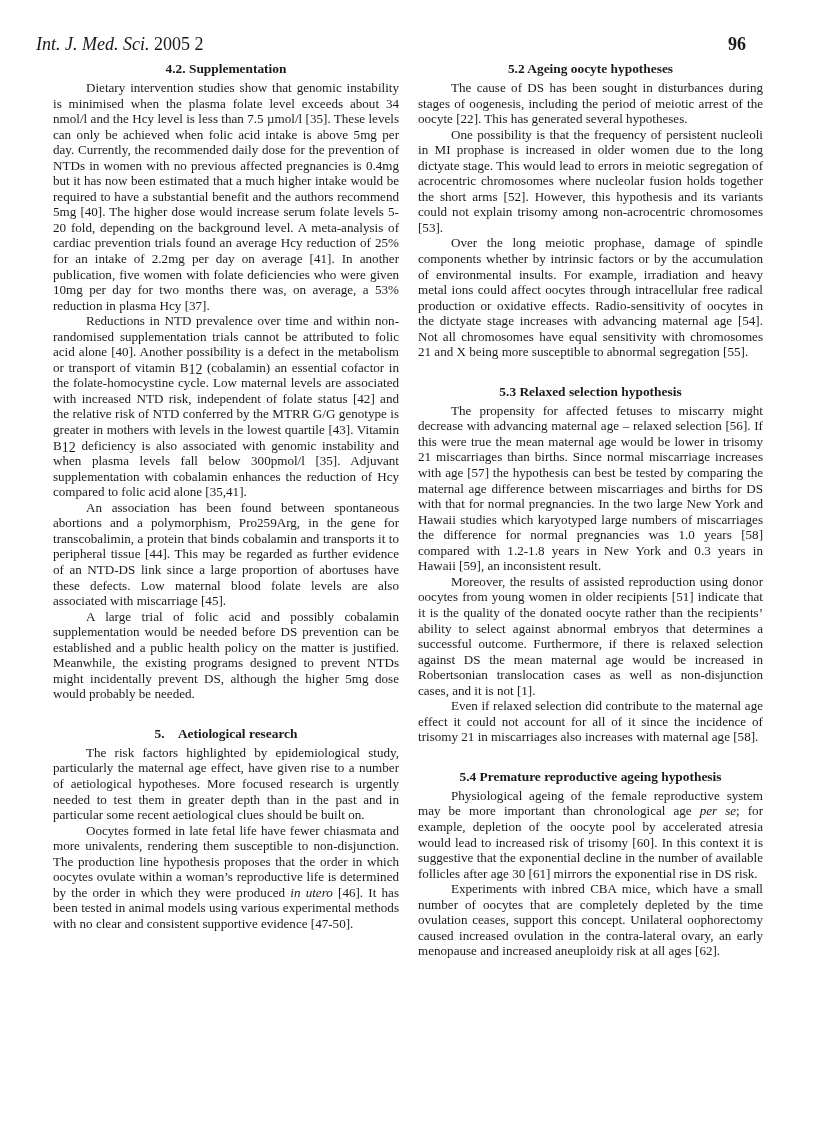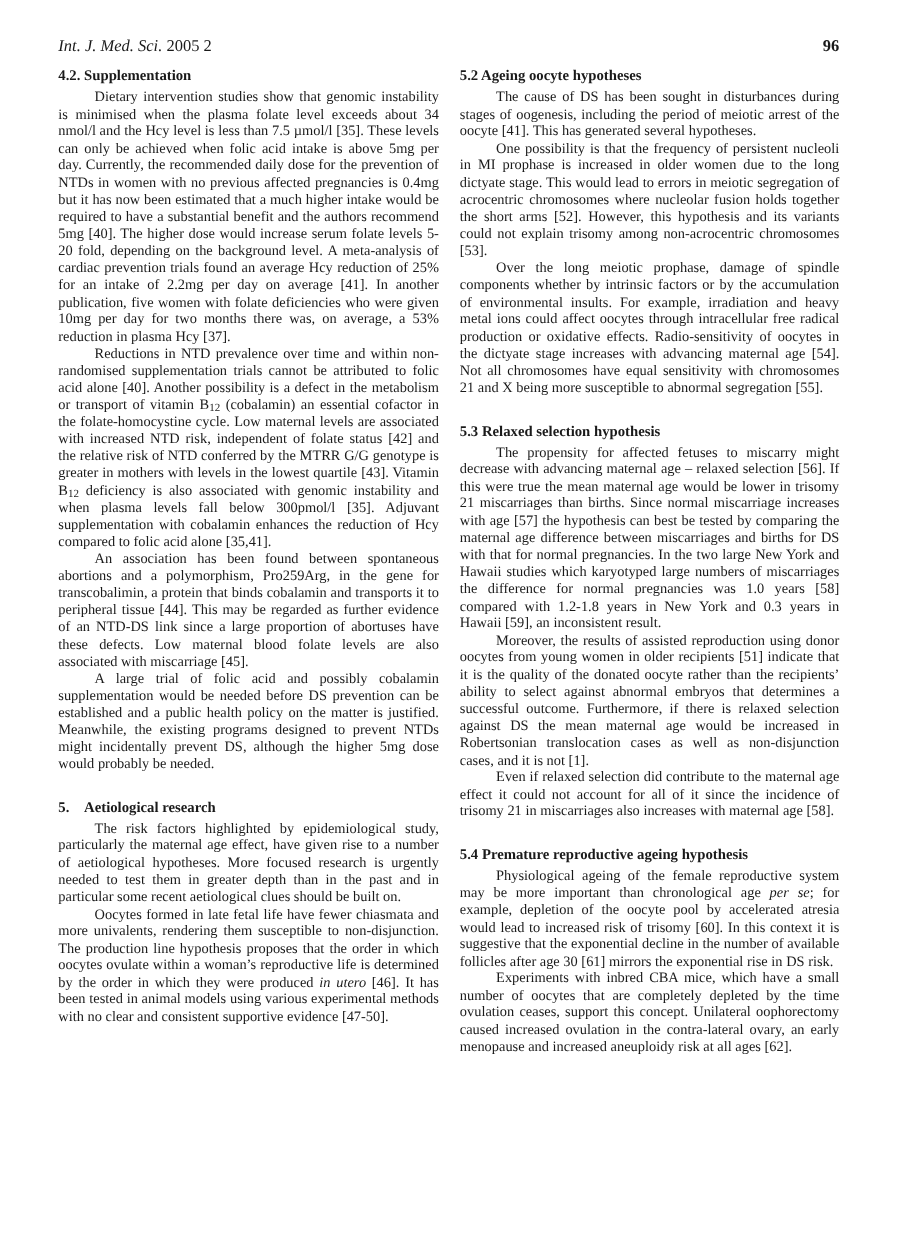--- a/index.html
+++ b/index.html
@@ -1,30 +1,30 @@
 <!DOCTYPE html>
 <html><head>
 <meta charset="utf-8">
 <style>
   html, body { margin: 0; padding: 0; background: #ffffff; }
   body { width: 816px; height: 1123px; position: relative; overflow: hidden;
          font-family: "Liberation Serif", "DejaVu Serif", serif; color: #1a1a1a; }
-  .running-head { position: absolute; top: 34px; left: 53px; width: 710px; height: 18px;
-                  font-size: 15px; }
+  .running-head { position: absolute; top: 34px; left: 36px; width: 710px; height: 18px;
+                  font-size: 18px; }
   .running-head .journal { position: absolute; left: 0; top: 0; font-style: italic; }
   .running-head .journal .year { font-style: normal; }
   .running-head .page-num { position: absolute; right: 0; top: 0; font-weight: bold; }
   .col { position: absolute; top: 61px; font-size: 13.1px; line-height: 15.55px; }
   .col-left { left: 53px; width: 346px; }
   .col-right { left: 418px; width: 345px; }
   h3 { font-size: 13.4px; font-weight: bold; margin: 0 0 3px 0; line-height: 16px;
-       font-family: "Liberation Serif", serif; }
+       font-family: "Liberation Serif", serif; text-align: center; }
   h3.gap { margin-top: 24px; }
   p { margin: 0; text-align: justify; text-indent: 33px; hyphens: none; }
-  .sub { font-size: 10px; vertical-align: -2px; line-height: 0; }
+  .sub { font-size: 14px; vertical-align: -2px; line-height: 0; }
   i { font-style: italic; font-family: Liberation Serif, serif; }
 </style>
 </head>
 <body>
 
 <div class="running-head">
   <span class="journal"><span>Int. J. Med. Sci.</span><span class="year"> 2005 2</span></span>
   <span class="page-num">96</span>
 </div>
 
@@ -41,21 +41,21 @@
     <p>The risk factors highlighted by epidemiological study, particularly the maternal age effect, have given rise to a number of aetiological hypotheses. More focused research is urgently needed to test them in greater depth than in the past and in particular some recent aetiological clues should be built on.</p>
   </section>
   <section>
     <p><span>Oocytes formed in late fetal life have fewer chiasmata and more univalents, rendering them susceptible to non-disjunction. The production line hypothesis proposes that the order in which oocytes ovulate within a woman’s reproductive life is determined by the order in which they were produced </span><i>in utero</i><span> [46]. It has been tested in animal models using various experimental methods with no clear and consistent supportive evidence [47-50].</span></p>
   </section>
 </div>
 
 <div class="col col-right">
   <section>
     <h3>5.2  Ageing oocyte hypotheses</h3>
-    <p>The cause of DS has been sought in disturbances during stages of oogenesis, including the period of meiotic arrest of the oocyte [41]. This has generated several hypotheses.</p>
+    <p>The cause of DS has been sought in disturbances during stages of oogenesis, including the period of meiotic arrest of the oocyte [22]. This has generated several hypotheses.</p>
     <p>One possibility is that the frequency of persistent nucleoli in MI prophase is increased in older women due to the long dictyate stage. This would lead to errors in meiotic segregation of acrocentric chromosomes where nucleolar fusion holds together the short arms [52]. However, this hypothesis and its variants could not explain trisomy among non-acrocentric chromosomes [53].</p>
     <p>Over the long meiotic prophase, damage of spindle components whether by intrinsic factors or by the accumulation of environmental insults. For example, irradiation and heavy metal ions could affect oocytes through intracellular free radical production or oxidative effects. Radio-sensitivity of oocytes in the dictyate stage increases with advancing maternal age [54]. Not all chromosomes have equal sensitivity with chromosomes 21 and X being more susceptible to abnormal segregation [55].</p>
   </section>
   <section>
     <h3 class="gap">5.3 Relaxed selection hypothesis</h3>
     <p>The propensity for affected fetuses to miscarry might decrease with advancing maternal age – relaxed selection [56]. If this were true the mean maternal age would be lower in trisomy 21 miscarriages than births. Since normal miscarriage increases with age [57] the hypothesis can best be tested by comparing the maternal age difference between miscarriages and births for DS with that for normal pregnancies. In the two large New York and Hawaii studies which karyotyped large numbers of miscarriages the difference for normal pregnancies was 1.0 years [58] compared with 1.2-1.8 years in New York and 0.3 years in Hawaii [59], an inconsistent result.</p>
     <p>Moreover, the results of assisted reproduction using donor oocytes from young women in older recipients [51] indicate that it is the quality of the donated oocyte rather than the recipients’ ability to select against abnormal embryos that determines a successful outcome. Furthermore, if there is relaxed selection against DS the mean maternal age would be increased in Robertsonian translocation cases as well as non-disjunction cases, and it is not [1].</p>
     <p>Even if relaxed selection did contribute to the maternal age effect it could not account for all of it since the incidence of trisomy 21 in miscarriages also increases with maternal age [58].</p>
   </section>
   <section>

